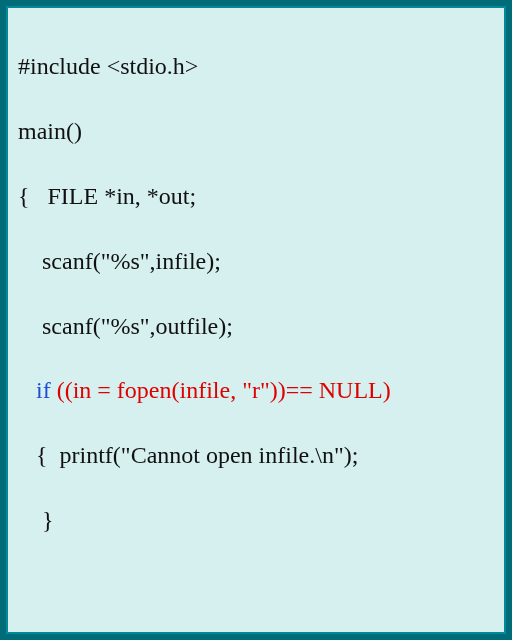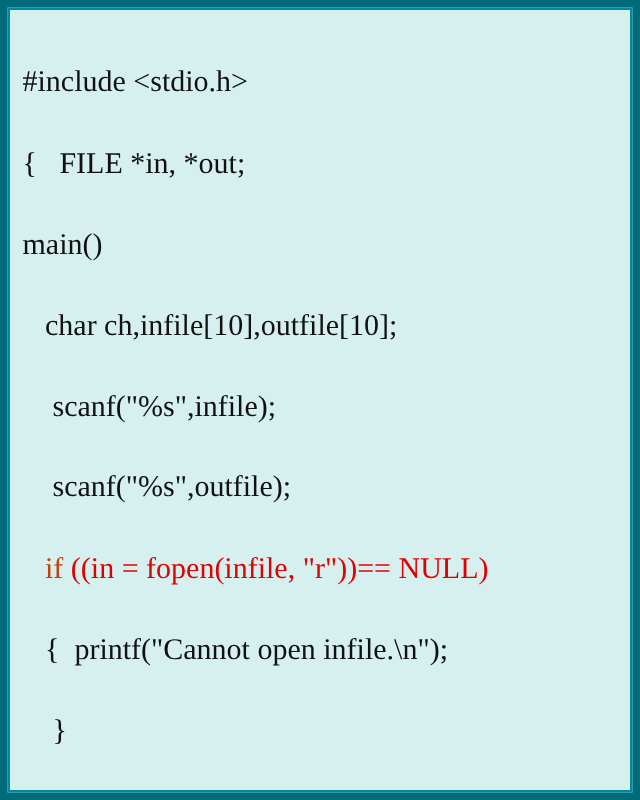--- a/index.html
+++ b/index.html
@@ -20,31 +20,30 @@
     height: 100%;
     box-sizing: border-box;
     padding: 10px 12px 6px 10px;
     font-family: "Times New Roman", Times, serif;
     font-size: 24px;
     line-height: 1.35;
     color: #111;
     white-space: pre;
   }
   .red  { color: #e10000; }
-  .blue { color: #c2410c; }
+  .blue { color: #1d4ed8; }
   .line { display: block; }
 </style>
 </head>
 <body>
 
 <div class="panel">
 <span class="line">#include &lt;stdio.h&gt;</span>
+<span class="line">main()</span>
 <span class="line">{   FILE *in, *out;</span>
-<span class="line">main()</span>
-<span class="line">   char ch,infile[10],outfile[10];</span>
 <span class="line">    scanf("%s",infile);</span>
 <span class="line">    scanf("%s",outfile);</span>
 <span class="line"><span class="blue">   if </span><span class="red">((in = fopen(infile, "r"))== NULL)</span></span>
 <span class="line">   {  printf("Cannot open infile.\n");</span>
 <span class="line">    }</span>
 
 
 
 
 

